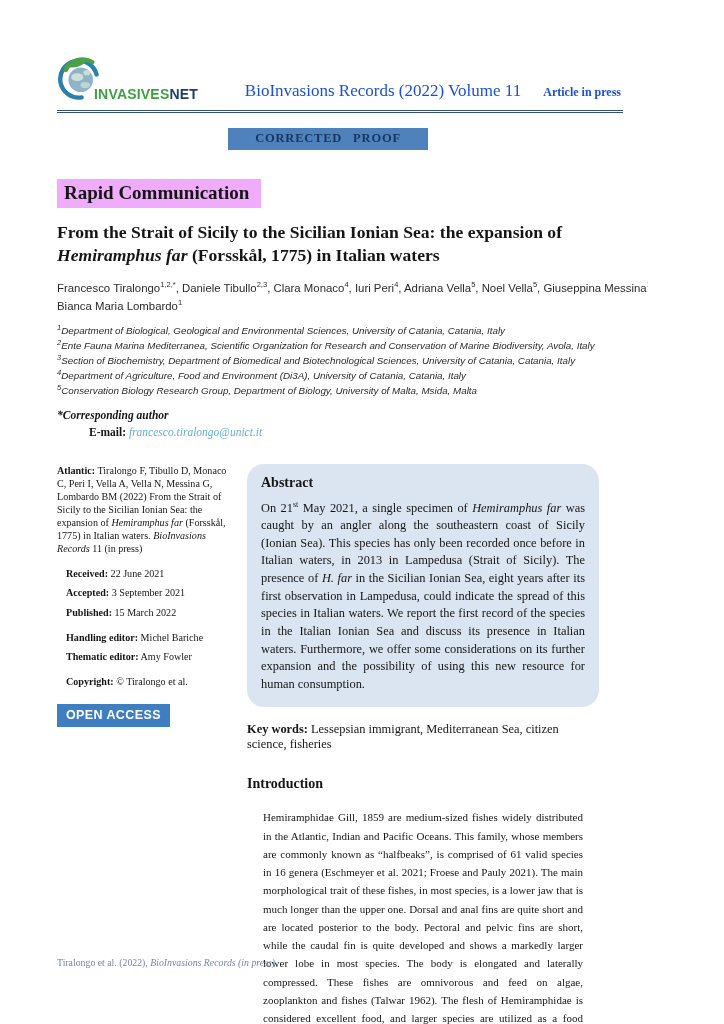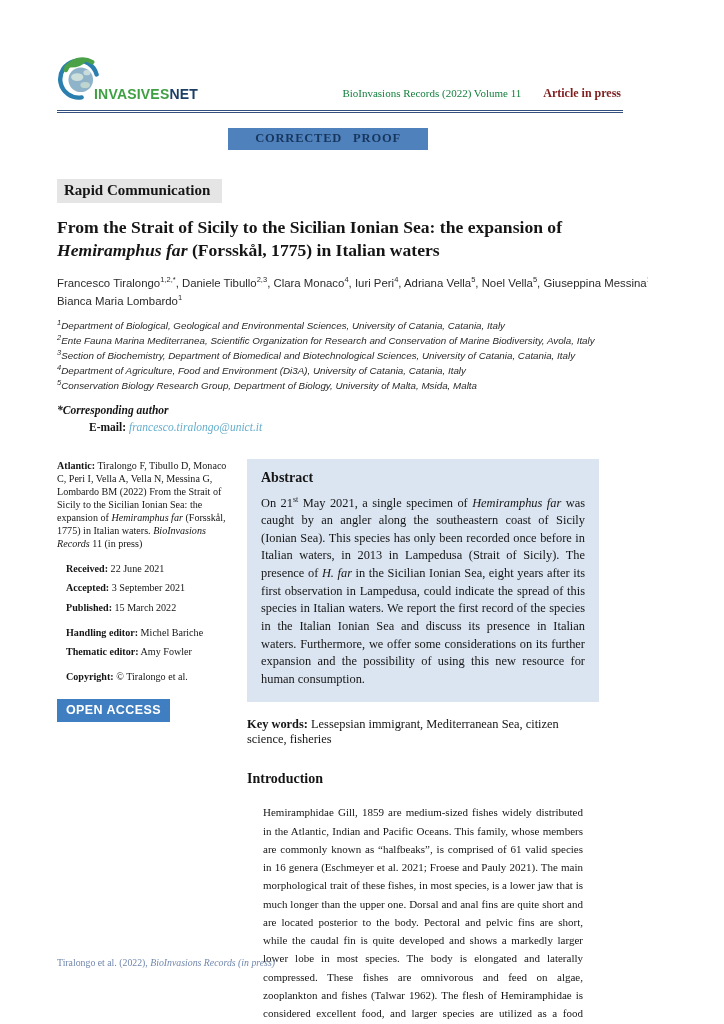--- a/index.html
+++ b/index.html
@@ -9,31 +9,31 @@
 
   
   .hdr{display:flex;justify-content:space-between;align-items:flex-end;
        padding-bottom:6px;border-bottom:3px double #33507e;margin-right:-24px;}
   .logo{display:flex;align-items:flex-end;text-decoration:none;}
   .logo-text{font-family:"Liberation Sans",sans-serif;font-weight:bold;
              font-size:14px;letter-spacing:.2px;margin-left:-7px;margin-bottom:2px;}
   .logo-text .inv{color:#3fa043;}
   .logo-text .net{color:#1c3f66;}
   .hdr-right{display:flex;align-items:baseline;gap:22px;padding-bottom:3px;padding-right:2px;}
-  .journal-line{color:#15803d;font-size:11px;}
-  .article-status{color:#7f1d1d;font-weight:bold;font-size:12px;}
+  .journal-line{color:#1d4ed8;font-size:17px;}
+  .article-status{color:#1d4ed8;font-weight:bold;font-size:12px;}
 
   
   .banner{width:200px;margin:15px auto 0;background:#4f81bd;color:#17365d;
           font-weight:bold;text-align:center;font-size:12.5px;
           letter-spacing:.8px;word-spacing:7px;padding:3px 0 4px;}
 
   
-  .section-label{display:inline-block;background:#e5e5e5;font-weight:bold;
-                 font-size:15px;padding:3px 12px 4px 7px;margin-top:29px;}
+  .section-label{display:inline-block;background:#f0abfc;font-weight:bold;
+                 font-size:19px;padding:3px 12px 4px 7px;margin-top:29px;}
   .title{font-size:17.6px;font-weight:bold;line-height:1.3;margin-top:13px;width:606px;}
   .authors{font-family:"Liberation Sans",sans-serif;font-size:11.4px;
            line-height:1.5;margin-top:12px;color:#2a2a2a;width:620px;}
   .authors sup,.affil sup{font-size:7.5px;}
   .affils{margin-top:8px;}
   .affil{font-family:"Liberation Sans",sans-serif;font-style:italic;
          font-size:9.8px;line-height:1.3;color:#2a2a2a;}
   .corresponding{margin-top:11px;font-weight:bold;font-style:italic;font-size:11.5px;}
   .email-line{margin-top:5px;font-size:11.5px;}
   .email-label{font-weight:bold;margin-left:32px;}
@@ -47,21 +47,21 @@
   .meta-line{margin:0 9px 6px;}
   .meta-group{margin-top:12px;}
   .license-note{font-size:8.7px;line-height:1.28;margin-top:1px;}
   .license-link{color:#4a90c4;text-decoration:none;}
   .open-access{display:inline-block;background:#3f7fc1;color:#fff;
                font-family:"Liberation Sans",sans-serif;font-weight:bold;
                font-size:12.5px;letter-spacing:.4px;padding:3px 9px 4px;
                margin-top:10px;text-decoration:none;}
 
   .main{flex:1;margin-left:18px;}
-  .abstract-box{background:#dbe5f1;padding:11px 14px 14px;}
+  .abstract-box{background:#dbe5f1;padding:11px 14px 14px;border-radius:17px;}
   .abstract-h{font-size:14px;font-weight:bold;margin:0 0 8px;}
   .abstract-p{margin:0;font-size:12.4px;line-height:1.42;text-align:justify;}
   .abstract-p sup{font-size:8px;}
   .keywords{margin-top:15px;font-size:12.4px;}
   .kw-label{font-weight:bold;}
   .intro-h{font-size:14px;font-weight:bold;margin:24px 0 10px;}
   .body-p{margin:16px;font-size:11px;line-height:1.66;text-align:justify;}
   .indent{text-indent:17px;}
 
   .footer{position:absolute;left:57px;top:957px;font-size:9.8px;color:#7187ad;}

